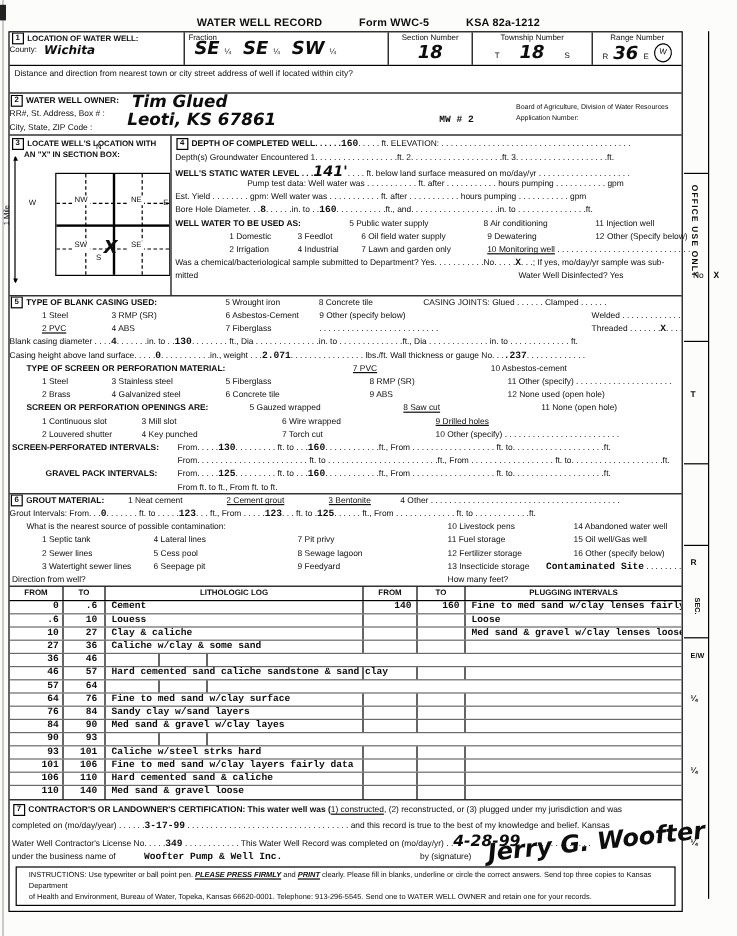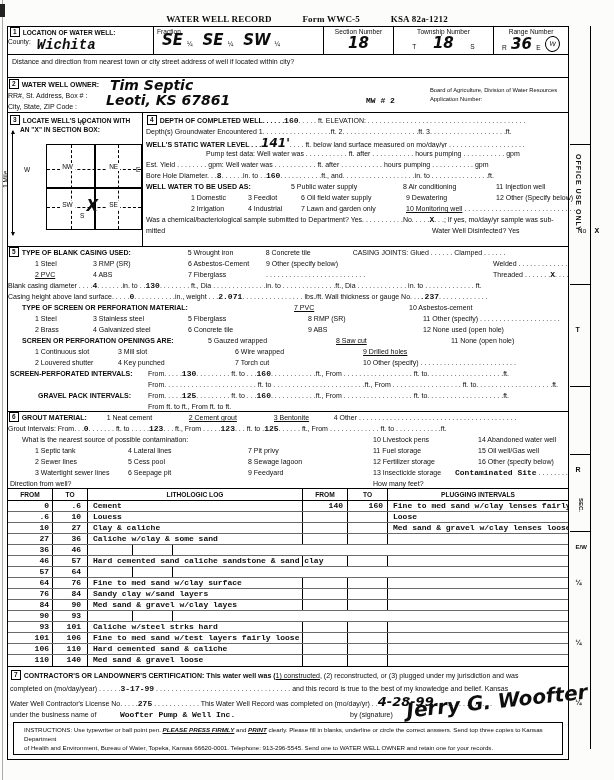--- a/index.html
+++ b/index.html
@@ -1,21 +1,21 @@
 <!DOCTYPE html>
 <html><head>
 <meta charset="utf-8">
 <style>
   * { box-sizing: border-box; margin: 0; padding: 0; }
   body { width: 614px; height: 780px; background: #f4f4f2; font-family: "Liberation Sans", sans-serif; color: #0d0d0d; }
   .page { position: relative; width: 614px; height: 780px; background: #fcfcfb; overflow: hidden; }
   .scan-edge { position: absolute; left: 2px; top: 0; width: 1px; height: 780px; background: #a9a9a9; }
   .speck { position: absolute; left: 0; top: 4px; width: 5px; height: 13px; background: #222; }
   .ftitle { position: absolute; top: 14px; left: 0; width: 614px; text-align: center; font-size: 9px; font-weight: bold; letter-spacing: .2px; }
-  .ftitle span { margin: 0 14px; font-family: Liberation Serif, serif; }
+  .ftitle span { margin: 0 14px; }
   .form { position: absolute; left: 7px; top: 26px; width: 562px; border: 1.5px solid #000; background: #fff; font-size: 7px; line-height: 11px; }
   .mono { font-family: "Liberation Mono", "DejaVu Sans Mono", monospace; font-weight: 700; font-size: 8px; }
   .hand { font-family: "DejaVu Sans", sans-serif; font-style: italic; font-weight: 700; font-size: 13px; line-height: 1; }
   .sel { text-decoration: underline; text-underline-offset: 1px; }
   .numbox { display: inline-block; border: 1px solid #000; font-size: 6.5px; font-weight: bold; padding: 0 2px; margin: 0 3px 0 1px; line-height: 8px; vertical-align: 1px; }
   .b { font-weight: bold; }
   .ln { white-space: nowrap; overflow: hidden; height: 11px; }
   .ib { display: inline-block; vertical-align: top; white-space: nowrap; overflow: hidden; }
   
   .s1 { display: flex; border-bottom: 1px solid #000; height: 28px; }
@@ -96,21 +96,21 @@
     <span>KSA 82a-1212</span>
   </div>
 
   <div class="form">
 
     <div class="s1">
       <div class="c-county">
         <div class="cell-lab" style="padding-left:1px;"><span class="numbox">1</span><span class="b">LOCATION OF WATER WELL:</span></div>
         <div style="display:flex;">
           <span class="cell-lab">County:</span>
-          <span class="hand" style="font-size:14px;margin:1px 0 0 6px;font-family:Liberation Mono, monospace;">Wichita</span>
+          <span class="hand" style="font-size:10px;margin:1px 0 0 6px;">Wichita</span>
         </div>
       </div>
       <div class="c-frac">
         <div class="cell-lab" style="padding-left:3px;">Fraction</div>
         <div class="handrow" style="padding-left:8px;margin-top:-3px;">
           <span class="hand" style="font-size:15px;">SE</span>
           <span class="cell-lab" style="margin:0 10px 0 4px;">¼</span>
           <span class="hand" style="font-size:15px;">SE</span>
           <span class="cell-lab" style="margin:0 10px 0 4px;">¼</span>
           <span class="hand" style="font-size:15px;">SW</span>
@@ -140,21 +140,21 @@
       </div>
     </div>
     <div class="distq">
       <span>Distance and direction from nearest town or city street address of well if located within city?</span>
     </div>
 
     <div class="s2">
       <div class="ln"><span class="numbox">2</span><span class="b">WATER WELL OWNER:</span></div>
       <div class="ln">RR#, St. Address, Box #  :</div>
       <div class="ln">City, State, ZIP Code        :</div>
-      <span class="hand owner" style="font-size:14px;">Tim Septic</span>
+      <span class="hand owner" style="font-size:14px;">Tim Glued</span>
       <span class="hand city" style="font-size:14px;">Leoti, KS 67861</span>
       <span class="mono mw">MW # 2</span>
       <div class="board">
         <div>Board of Agriculture, Division of Water Resources</div>
         <div>Application Number:</div>
       </div>
     </div>
 
     <div class="s34">
       <div class="sec3">
@@ -322,21 +322,21 @@
           <span class="cf mono">93</span>
           <span class="ct mono">101</span>
           <span class="cd mono">Caliche w/steel strks hard</span>
           <span class="cpf"></span>
           <span class="cpt"></span>
           <span class="cpd"></span>
         </div>
       <div class="ltr">
           <span class="cf mono">101</span>
           <span class="ct mono">106</span>
-          <span class="cd mono">Fine to med sand w/test layers fairly loose</span>
+          <span class="cd mono">Fine to med sand w/clay layers fairly data</span>
           <span class="cpf"></span>
           <span class="cpt"></span>
           <span class="cpd"></span>
         </div>
       <div class="ltr">
           <span class="cf mono">106</span>
           <span class="ct mono">110</span>
           <span class="cd mono">Hard cemented sand &amp; caliche</span>
           <span class="cpf"></span>
           <span class="cpt"></span>
@@ -348,21 +348,21 @@
           <span class="cd mono">Med sand &amp; gravel loose</span>
           <span class="cpf"></span>
           <span class="cpt"></span>
           <span class="cpd"></span>
         </div>
     </div>
 
     <div class="s7">
       <div class="ln" style="height:13px;"><span class="numbox">7</span><span class="b">CONTRACTOR'S OR LANDOWNER'S CERTIFICATION: This water well was (</span><span class="sel">1) constructed</span><span>, (2) reconstructed, or (3) plugged under my jurisdiction and was</span></div>
       <div class="ln" style="height:13px;"><span>completed on (mo/day/year)  . . . . . .</span><span class="mono">3-17-99</span><span> . . . . . . . . . . . . . . . . . . . . . . . . . . . . . . . . . . .    and this record is true to the best of my knowledge and belief. Kansas</span></div>
-      <div class="ln" style="height:13px;"><span>Water Well Contractor's License No.   . . . .</span><span class="mono">275</span><span> . . . . . . . . . . . .   This Water Well Record was completed on (mo/day/yr)  . .</span><span class="hand" style="font-size:13px;">4-28-99</span><span> . . . . . . . . . . . . . . .</span></div>
+      <div class="ln" style="height:13px;"><span>Water Well Contractor's License No.   . . . .</span><span class="mono">349</span><span> . . . . . . . . . . . .   This Water Well Record was completed on (mo/day/yr)  . .</span><span class="hand" style="font-size:13px;">4-28-99</span><span> . . . . . . . . . . . . . . .</span></div>
       <div class="ln" style="height:13px;"><span class="ib" style="width:110px;">under the business name of</span><span class="mono ib" style="width:230px;">Woofter Pump &amp; Well Inc.</span><span>by (signature)</span></div>
       <span class="sig hand">Jerry G. Woofter</span>
     </div>
     <div class="instr">
       <span>INSTRUCTIONS: Use typewriter or ball point pen. </span><span class="iu">PLEASE PRESS FIRMLY</span><span> and </span><span class="iu">PRINT</span><span> clearly. Please fill in blanks, underline or circle the correct answers. Send top three copies to Kansas Department</span>
       <div>of Health and Environment, Bureau of Water, Topeka, Kansas 66620-0001. Telephone: 913-296-5545. Send one to WATER WELL OWNER and retain one for your records.</div>
     </div>
   </div>
 
   <div class="strip">

